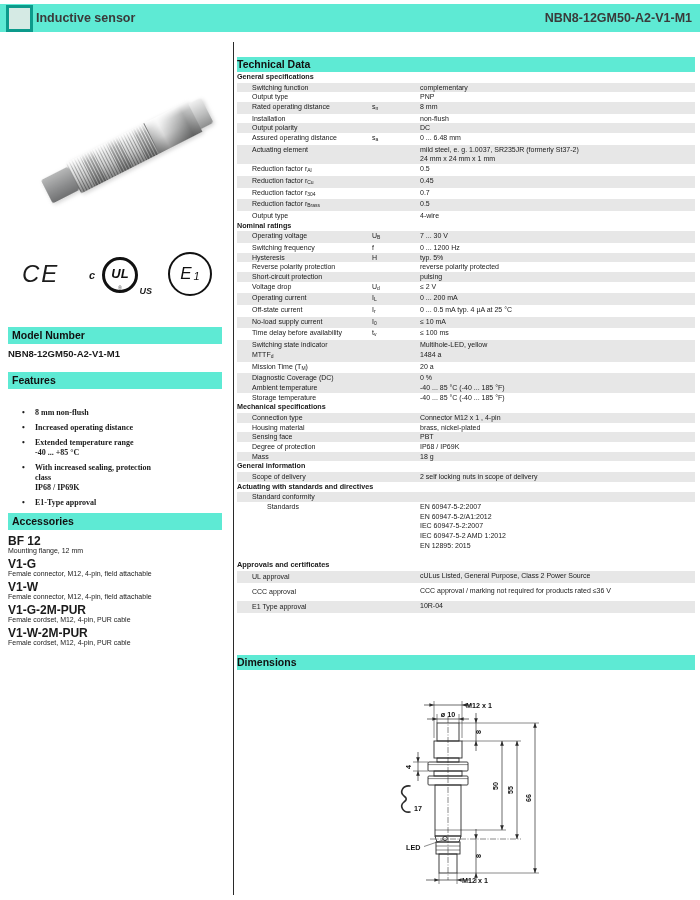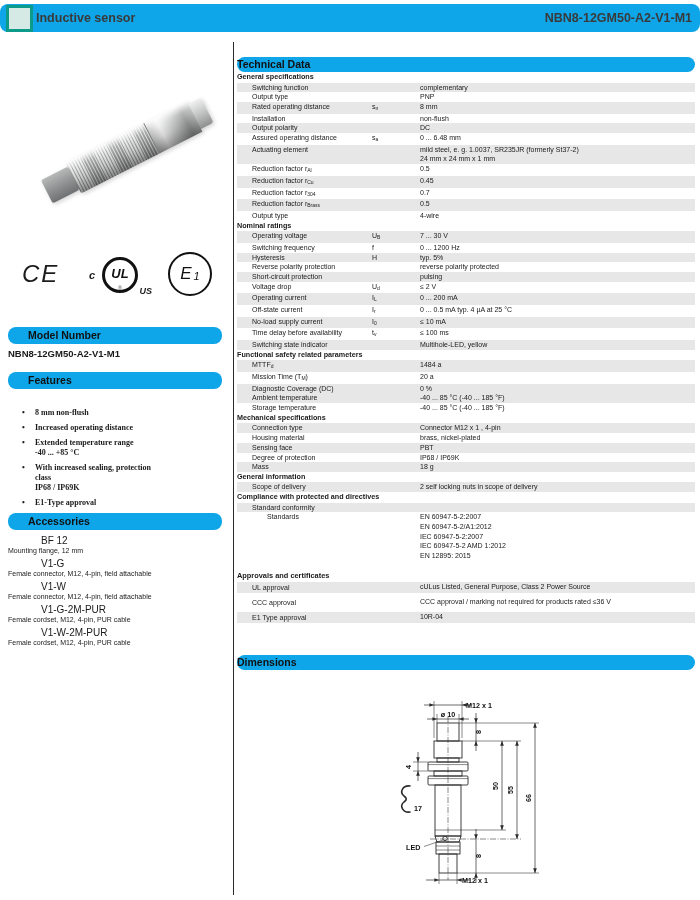--- a/index.html
+++ b/index.html
@@ -8,22 +8,22 @@
     font-family:"Liberation Sans","DejaVu Sans",sans-serif;color:#1a1a1a;
     overflow:hidden;
   }
   
   .page-header{position:absolute;left:0;top:4px;width:700px;height:28px;background:#a9a9a9;}
   .logo-square{position:absolute;left:6px;top:5px;width:21px;height:21px;background:#d5eae4;border:3px solid #0c9a8b;}
   .header-title{position:absolute;left:36px;top:0;line-height:28px;font-size:12.5px;font-weight:bold;color:#3a3a3a;}
   .header-model{position:absolute;right:8px;top:0;line-height:28px;font-size:12.5px;font-weight:bold;color:#3a3a3a;}
   
   .v-divider{position:absolute;left:233px;top:42px;width:1px;height:853px;background:#2a2a2a;}
-  .bar{background:#0ea5e9;font-weight:bold;color:#111;border-radius:8px;}
-  .left-bar{position:absolute;left:8px;width:214px;height:17px;line-height:17px;font-size:10.5px;padding-left:20px;box-sizing:border-box;}
+  .bar{background:#5eead4;font-weight:bold;color:#111;}
+  .left-bar{position:absolute;left:8px;width:214px;height:17px;line-height:17px;font-size:10.5px;padding-left:4px;box-sizing:border-box;}
   .right-bar{position:absolute;left:237px;width:458px;height:15px;line-height:15px;font-size:10.5px;padding-left:0;box-sizing:border-box;}
   
   .photo{position:absolute;left:25px;top:62px;width:195px;height:185px;}
   .sensor-body{position:absolute;left:12px;top:72px;width:180px;height:34px;transform:rotate(-27deg);display:flex;align-items:stretch;filter:drop-shadow(1px 2px 2px rgba(0,0,0,0.18));}
   .sensor-tip{width:30px;height:26px;align-self:center;border-radius:2px;
     background:linear-gradient(180deg,#b7b8b8,#8e8f90 55%,#6f7071);}
   .sensor-thread{flex:1;border-radius:2px 0 0 2px;
     background:
       linear-gradient(180deg,rgba(255,255,255,.95),rgba(255,255,255,.2) 24%,rgba(0,0,0,.12) 58%,rgba(0,0,0,.42)),
       repeating-linear-gradient(90deg,#939494 0 1.4px,#e6e7e7 1.4px 2.9px);}
@@ -45,21 +45,21 @@
   .ul-us{position:absolute;right:0px;top:32px;font-size:9px;font-weight:bold;}
   .e1-mark{position:absolute;left:160px;top:0px;width:40px;height:40px;border:2px solid #111;border-radius:50%;display:flex;align-items:center;justify-content:center;}
   .e1-e{font-size:17px;color:#111;}
   .e1-num{font-size:11px;color:#111;margin-left:2px;margin-top:3px;}
   
   .model-number-value{position:absolute;left:8px;top:348px;font-size:9.5px;font-weight:bold;}
   .features-list{position:absolute;left:8px;top:396px;width:214px;margin:12px;padding:0;list-style:none;font-family:Liberation Serif, serif;}
   .features-list li{position:relative;padding-left:15px;margin-bottom:5px;font-size:8px;font-weight:bold;line-height:10px;}
   .features-list li::before{content:"•";position:absolute;left:2px;top:0;}
   .accessories-list{position:absolute;left:8px;top:536px;width:214px;}
-  .acc-name{font-size:10px;font-weight:normal;line-height:10px;margin-left:33px;}
+  .acc-name{font-size:12px;font-weight:bold;line-height:10px;}
   .acc-desc{font-size:7px;line-height:9px;margin-bottom:4px;color:#222;}
   
   .tech-table{position:absolute;left:237px;top:72px;width:458px;}
   .spec-section-header{font-weight:bold;font-size:7.2px;line-height:10.5px;height:10.5px;}
   .gap-before{margin-top:9px;}
   .gap-before .spec-section-header{font-size:7.4px;line-height:12px;height:12px;}
   .spec-row{display:flex;box-sizing:border-box;min-height:9.7px;font-size:7px;line-height:9.7px;}
   .spec-row.shade{background:#e7e7e7;}
   .spec-row.wide{min-height:11.5px;line-height:11.5px;margin-bottom:3.5px;}
   .spec-label{flex:0 0 135px;padding-left:15px;box-sizing:border-box;white-space:nowrap;}
@@ -313,21 +313,20 @@
       </div>
       <div class="spec-row shade">
         <div class="spec-label"><span>Switching state indicator</span></div>
         <div class="spec-sym"></div>
         <div class="spec-value">
           <div>Multihole-LED, yellow</div>
         </div>
       </div>
     </div>
     <div class="spec-section">
-      <div class="spec-section-header">Functional safety related parameters</div>
       <div class="spec-row shade">
         <div class="spec-label"><span>MTTF</span><sub>d</sub></div>
         <div class="spec-sym"></div>
         <div class="spec-value">
           <div>1484 a</div>
         </div>
       </div>
       <div class="spec-row">
         <div class="spec-label"><span>Mission Time (T</span><sub>M</sub><span>)</span></div>
         <div class="spec-sym"></div>
@@ -401,21 +400,21 @@
       <div class="spec-section-header">General information</div>
       <div class="spec-row shade">
         <div class="spec-label"><span>Scope of delivery</span></div>
         <div class="spec-sym"></div>
         <div class="spec-value">
           <div>2 self locking nuts in scope of delivery</div>
         </div>
       </div>
     </div>
     <div class="spec-section">
-      <div class="spec-section-header">Compliance with protected and directives</div>
+      <div class="spec-section-header">Actuating with standards and directives</div>
       <div class="spec-row shade">
         <div class="spec-label"><span>Standard conformity</span></div>
         <div class="spec-sym"></div>
         <div class="spec-value">
           <div></div>
         </div>
       </div>
       <div class="spec-row">
         <div class="spec-label indent"><span>Standards</span></div>
         <div class="spec-sym"></div>

